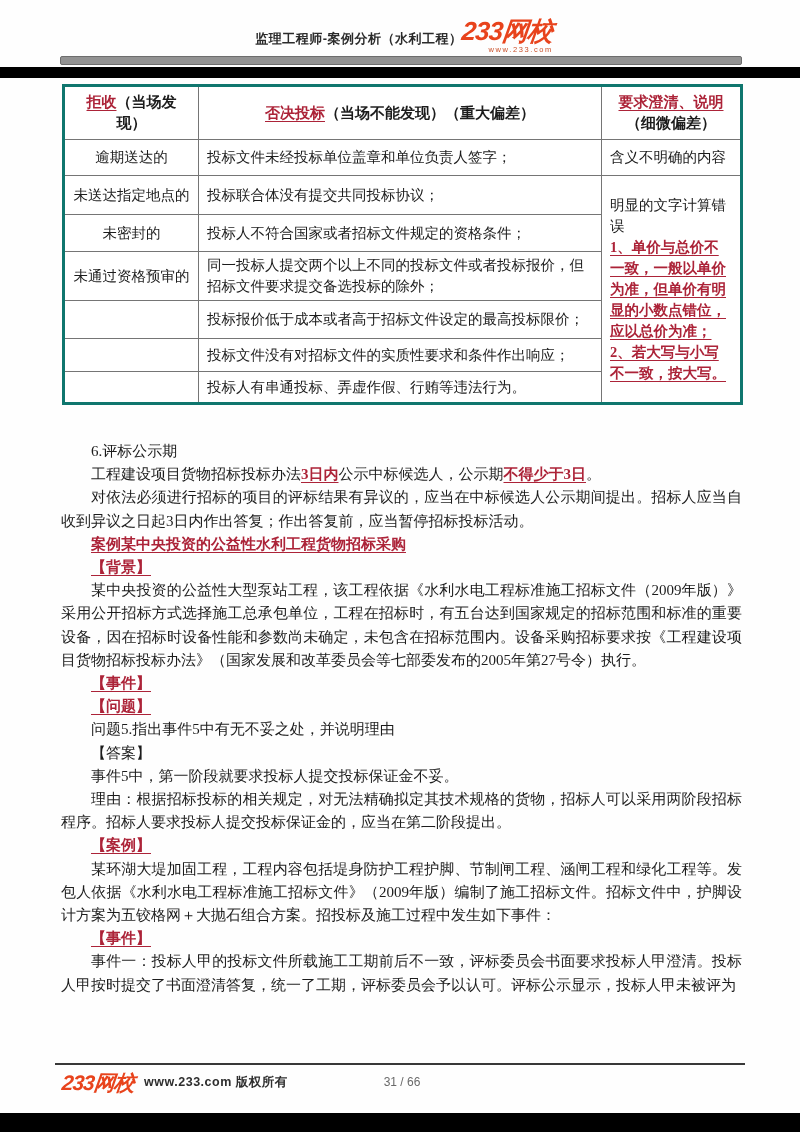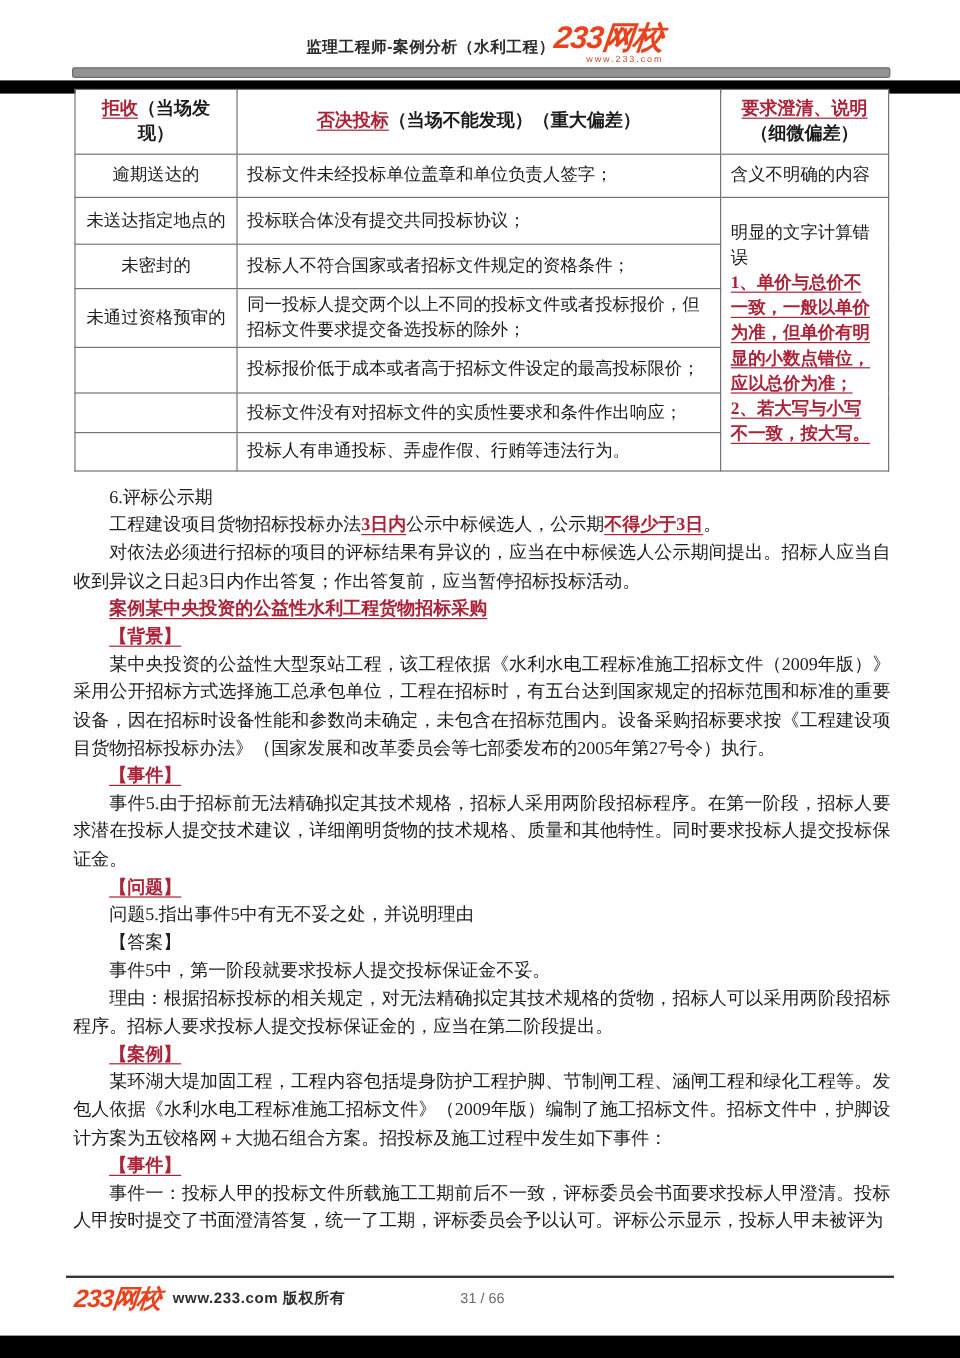--- a/index.html
+++ b/index.html
@@ -21,40 +21,40 @@
     transform:skewX(-6deg); display:inline-block; }
   .logo-sub { font-family:"Liberation Sans",sans-serif; font-size:7.5px;
     color:#c9502a; letter-spacing:1.6px; margin-top:2px; text-align:right; }
 
   .bar-gray { position:absolute; left:60px; width:682px; top:56px; height:9px;
     background:#929292; border:1px solid #6d6d6d; border-radius:2px; }
   .bar-black-top { position:absolute; left:0; top:67px; width:800px; height:11px; background:#000; }
   .bar-black-bottom { position:absolute; left:0; bottom:0; width:800px; height:19px; background:#000; }
 
   
-  table.main { position:absolute; left:62px; top:74px; width:678px;
+  table.main { position:absolute; left:62px; top:84px; width:678px;
     border-collapse:collapse; table-layout:fixed; font-size:14.5px; color:#1c1c1c;
-    border:1px solid #0f766e; }
+    border:3px solid #0f766e; }
   table.main td, table.main th { border:1.6px solid #757575; background:#fff;
     padding:3px 8px; vertical-align:middle; line-height:21px; font-weight:normal; }
   table.main th { font-weight:bold; text-align:center; font-size:15px; }
   .c1 { text-align:center; }
   .c2 { text-align:left; }
   .c3 { text-align:left; vertical-align:top; padding-top:8px; }
   .r-head { height:54px; }
   .r1 { height:36px; } .r2 { height:39px; } .r3 { height:37px;padding-left:44px; }
   .r4 { height:48px; } .r5 { height:38px; } .r6 { height:33px; } .r7 { height:32px; }
 
   .red { color:#ac2338; }
   .u { text-decoration:underline; text-underline-offset:2.5px; }
   .b { font-weight:bold; }
   .merged-red div { color:#ac2338; font-weight:bold; text-decoration:underline; text-underline-offset:2.5px; }
 
   
-  .content { position:absolute; left:61px; top:404px; width:681px;
+  .content { position:absolute; left:61px; top:440px; width:681px;
     font-size:15px; line-height:23.2px; text-align:justify; }
   .content p { margin:0; text-indent:2em; }
   .red-tag { color:#ac2338; font-weight:bold; text-decoration:underline; text-underline-offset:3px; }
   .black-tag { color:#1c1c1c; }
 
   
   .footer-rule { position:absolute; left:55px; width:690px; top:1063px;
     border-top:2.5px solid #383838; }
   .doc-footer { position:absolute; left:62px; top:1069px; width:680px;
     height:26px; display:flex; align-items:center; }
@@ -131,21 +131,20 @@
     </table>
 
   <div class="content">
     <p>6.评标公示期</p>
     <p><span>工程建设项目货物招标投标办法</span><span class="red u b">3日内</span><span>公示中标候选人，公示期</span><span class="red u b">不得少于3日</span><span>。</span></p>
     <p>对依法必须进行招标的项目的评标结果有异议的，应当在中标候选人公示期间提出。招标人应当自收到异议之日起3日内作出答复；作出答复前，应当暂停招标投标活动。</p>
     <p><span class="red-tag">案例某中央投资的公益性水利工程货物招标采购</span></p>
     <p><span class="red-tag">【背景】</span></p>
     <p>某中央投资的公益性大型泵站工程，该工程依据《水利水电工程标准施工招标文件（2009年版）》采用公开招标方式选择施工总承包单位，工程在招标时，有五台达到国家规定的招标范围和标准的重要设备，因在招标时设备性能和参数尚未确定，未包含在招标范围内。设备采购招标要求按《工程建设项目货物招标投标办法》（国家发展和改革委员会等七部委发布的2005年第27号令）执行。</p>
     <p><span class="red-tag">【事件】</span></p>
-    <p>事件5.由于招标前无法精确拟定其技术规格，招标人采用两阶段招标程序。在第一阶段，招标人要求潜在投标人提交技术建议，详细阐明货物的技术规格、质量和其他特性。同时要求投标人提交投标保证金。</p>
     <p><span class="red-tag">【问题】</span></p>
     <p>问题5.指出事件5中有无不妥之处，并说明理由</p>
     <p><span class="black-tag">【答案】</span></p>
     <p>事件5中，第一阶段就要求投标人提交投标保证金不妥。</p>
     <p>理由：根据招标投标的相关规定，对无法精确拟定其技术规格的货物，招标人可以采用两阶段招标程序。招标人要求投标人提交投标保证金的，应当在第二阶段提出。</p>
     <p><span class="red-tag">【案例】</span></p>
     <p>某环湖大堤加固工程，工程内容包括堤身防护工程护脚、节制闸工程、涵闸工程和绿化工程等。发包人依据《水利水电工程标准施工招标文件》（2009年版）编制了施工招标文件。招标文件中，护脚设计方案为五铰格网＋大抛石组合方案。招投标及施工过程中发生如下事件：</p>
     <p><span class="red-tag">【事件】</span></p>
     <p>事件一：投标人甲的投标文件所载施工工期前后不一致，评标委员会书面要求投标人甲澄清。投标人甲按时提交了书面澄清答复，统一了工期，评标委员会予以认可。评标公示显示，投标人甲未被评为</p>
   </div>

